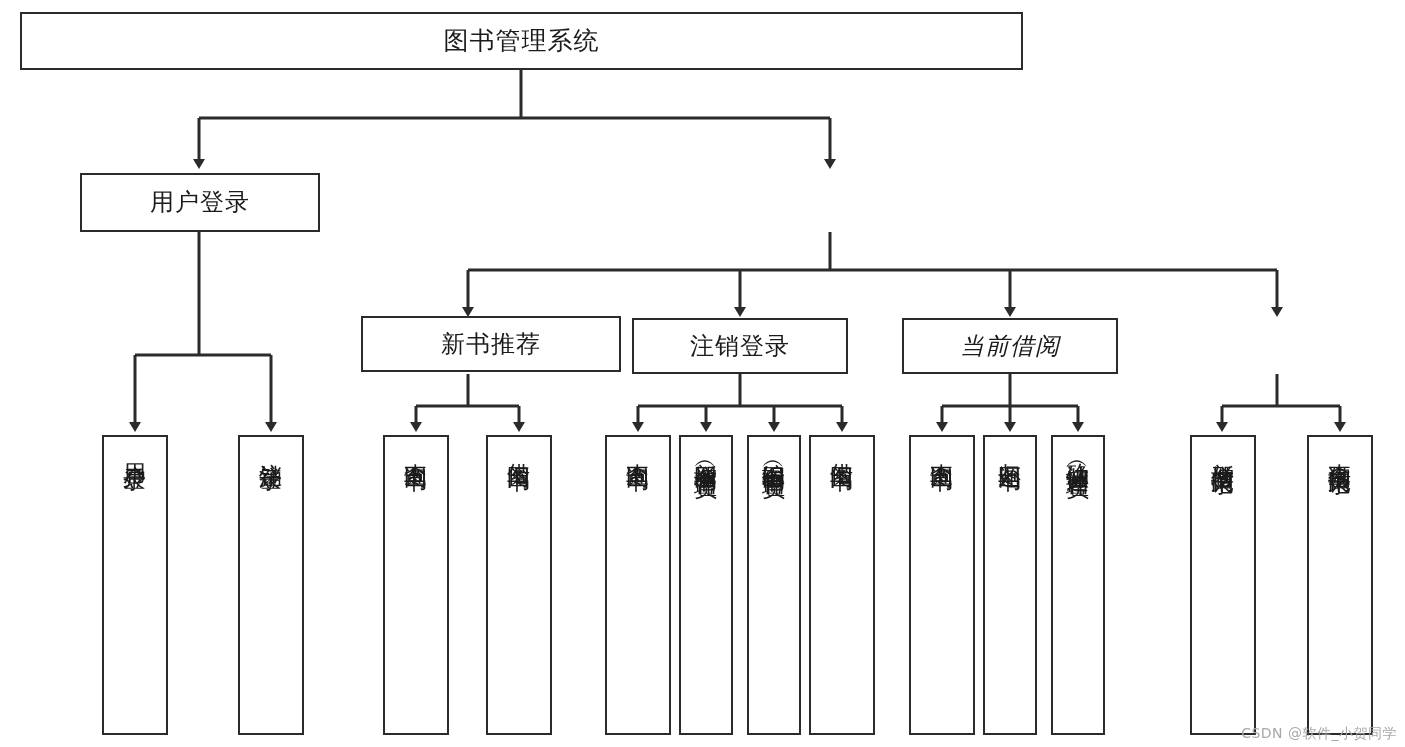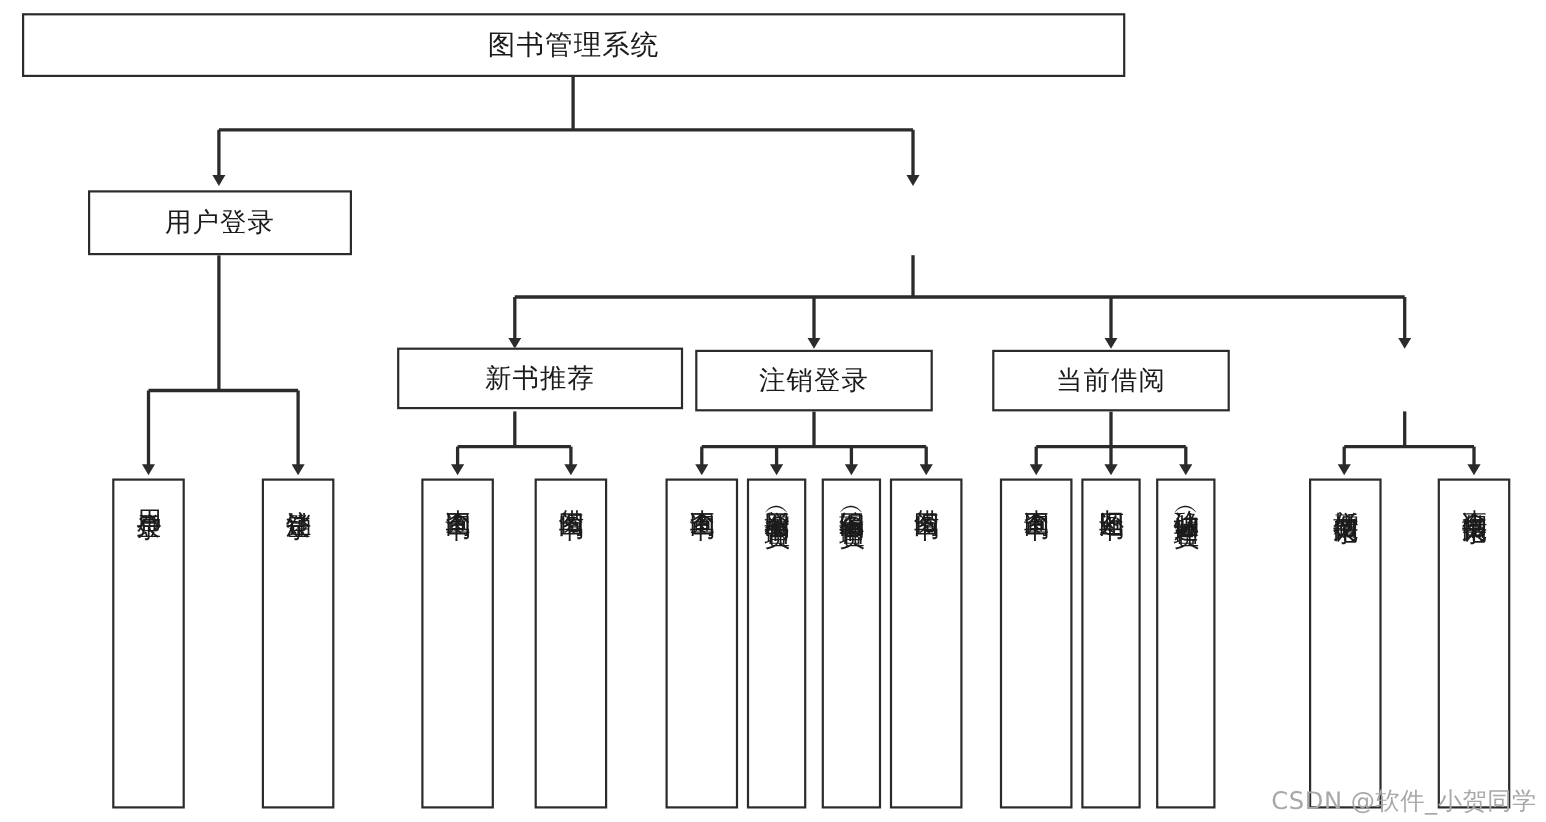--- a/index.html
+++ b/index.html
@@ -58,21 +58,21 @@
     white-space: nowrap;
     display: block;
   }
   .hlabel {
     white-space: nowrap;
   }
   #watermark {
     position: absolute;
     right: 8px;
     bottom: 4px;
-    font-size: 22px;
+    font-size: 14px;
     color: #a8a8a8;
     letter-spacing: 0.5px;
     white-space: nowrap;
     user-select: none;
   }
 </style>
 </head>
 <body>
 
 <div id="diagram-canvas">
@@ -134,21 +134,21 @@
   <div class="node horiz" style="left:80px; top:173px; width:240px; height:59px;">
     <span class="hlabel">用户登录</span>
   </div>
 
   <div class="node horiz" style="left:361px; top:316px; width:260px; height:56px;">
     <span class="hlabel">新书推荐</span>
   </div>
   <div class="node horiz" style="left:632px; top:318px; width:216px; height:56px;">
     <span class="hlabel">注销登录</span>
   </div>
-  <div class="node horiz" style="left:902px; top:318px; width:216px; height:56px;">
+  <div class="node horiz" style="left:902px; top:318px; width:216px; height:56px;font-style:italic;">
     <span class="hlabel">当前借阅</span>
   </div>
 
   <div class="node leaf" style="left:102px; top:435px; width:66px; height:300px;">
     <span class="vlabel">用户登录</span>
   </div>
   <div class="node leaf" style="left:238px; top:435px; width:66px; height:300px;">
     <span class="vlabel">注销登录</span>
   </div>
 

